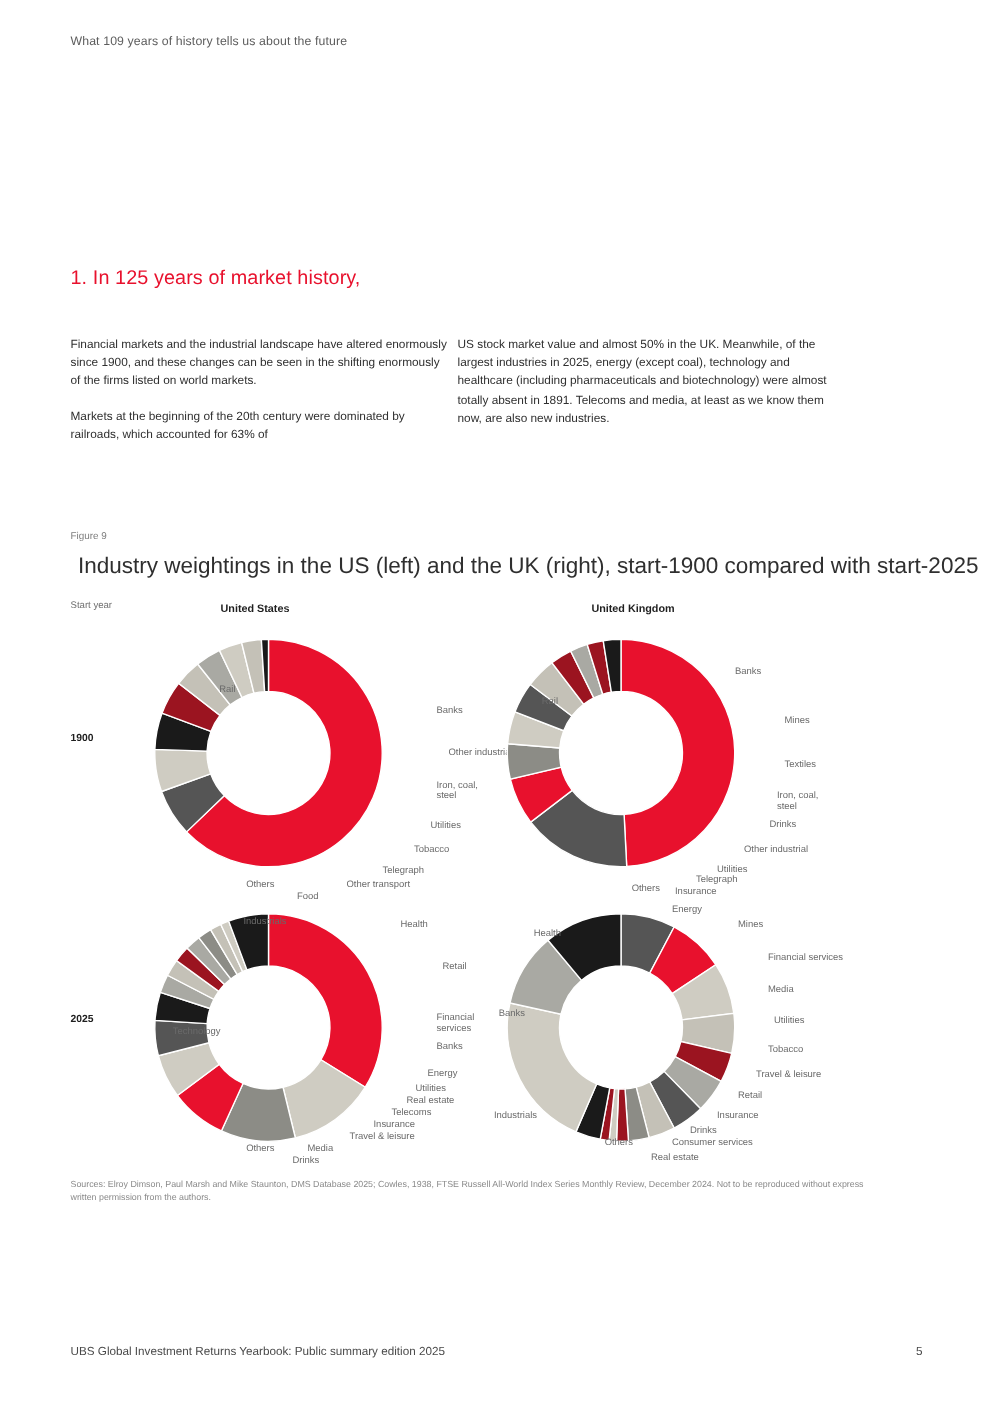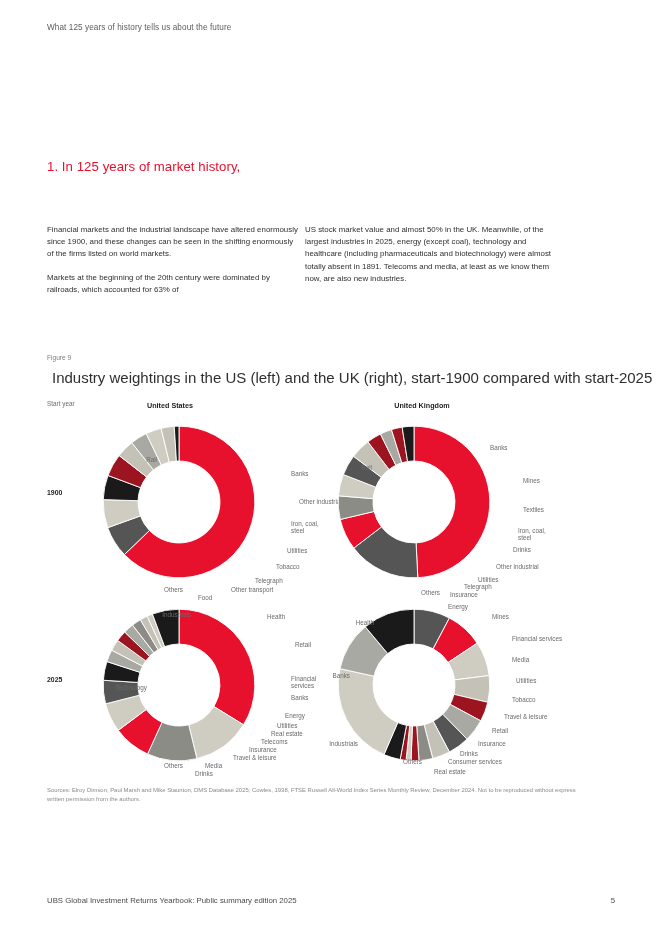--- a/index.html
+++ b/index.html
@@ -12,21 +12,21 @@
   .page{position:absolute;inset:0;}
 
   
   .runhead{
     position:absolute;left:47px;top:23px;
     font-size:8.2px;color:#5d5d5d;letter-spacing:.01em;
   }
 
   
   .sect-title{
-    position:absolute;left:47px;top:159px;width:300px;
+    position:absolute;left:47px;top:177px;width:300px;
     font-size:13.2px;line-height:16.5px;color:#e8112d;
     font-weight:400;letter-spacing:.005em;
   }
 
   
   .col{position:absolute;top:224px;font-size:7.9px;line-height:12.2px;color:#2f2f2f;}
   .col p{margin:0 0 11px 0;}
   .col-left{left:47px;width:252px;}
   .col-right{left:305px;width:252px;}
 
@@ -59,21 +59,21 @@
   
   .footer-rule{position:absolute;left:47px;right:47px;top:880px;height:1px;background:#ffffff;}
   .footer-text{position:absolute;left:47px;top:896px;font-size:7.8px;color:#4a4a4a;}
   .footer-page{position:absolute;right:47px;top:896px;font-size:7.8px;color:#4a4a4a;}
 </style>
 </head>
 <body>
 
 <div class="page">
 
-  <div class="runhead">What 125 years of history tells us about the future</div>
+  <div class="runhead">What 109 years of history tells us about the future</div>
 
   <div class="sect-title">
     <span>1. In 125 years of market history,</span><br>
   </div>
 
   <div class="col col-left">
     <p>Financial markets and the industrial landscape have altered enormously since 1900, and these changes can be seen in the shifting enormously of the firms listed on world markets.</p>
     <p>Markets at the beginning of the 20th century were dominated by railroads, which accounted for 63% of</p>
   </div>
 

